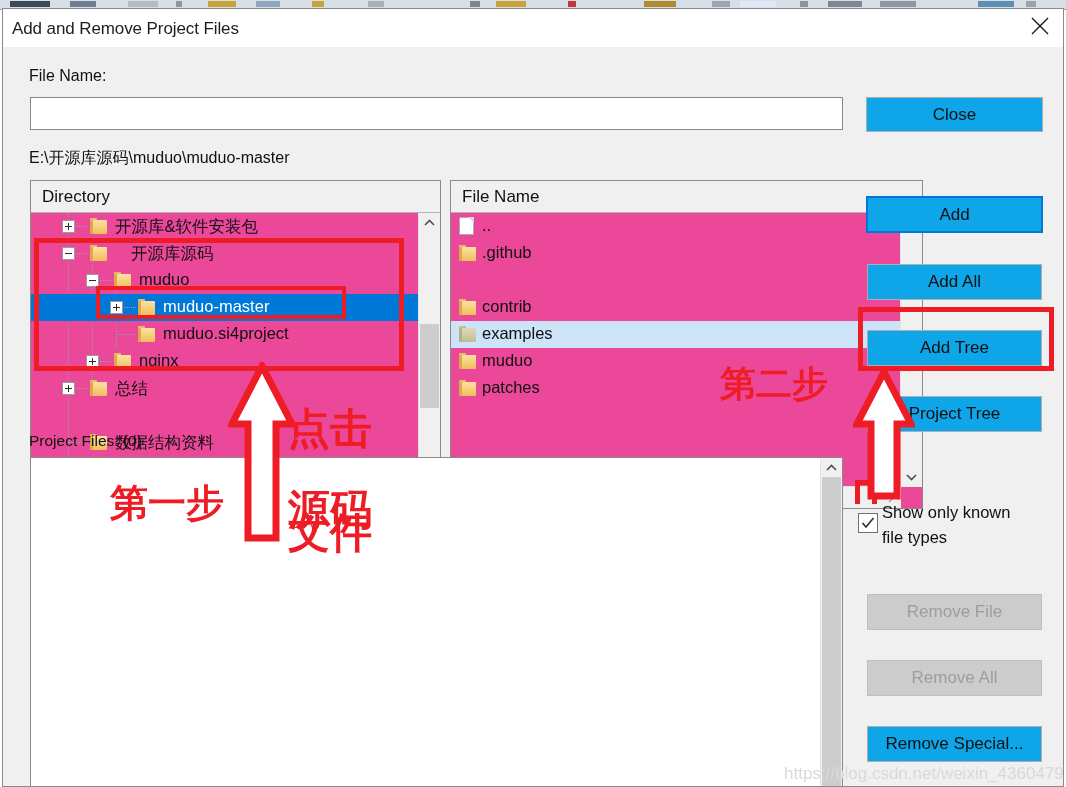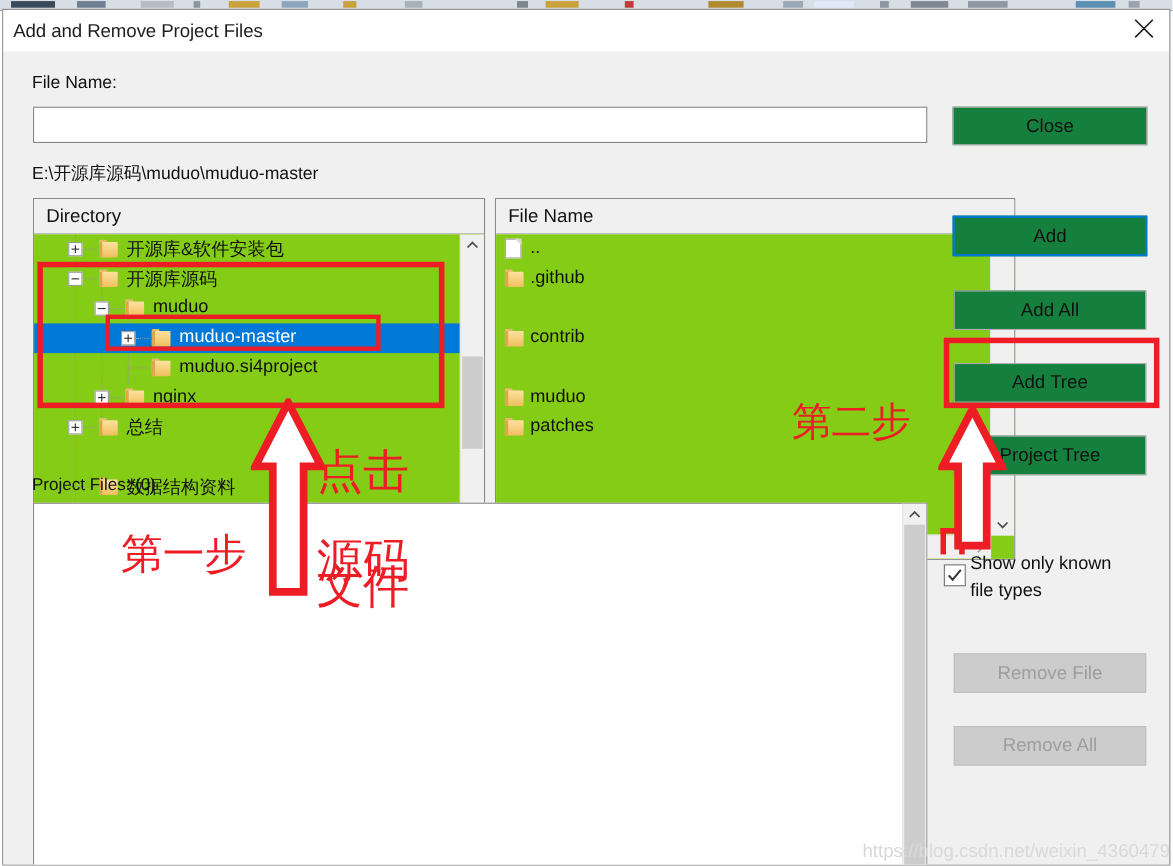--- a/index.html
+++ b/index.html
@@ -64,21 +64,21 @@
     position: absolute; left: 27px; top: 50px; width: 813px; height: 33px;
     background: #ffffff; border: 1px solid #868686; box-sizing: border-box;
     font-family: "Liberation Sans", sans-serif; font-size: 15px;
     padding: 0 5px; color: #111;
   }
   .path-label { left: 26px; top: 101px; }
 
   
   .btn {
     position: absolute;
-    background: #15803d;
+    background: #0ea5e9;
     border: 1px solid #adadad;
     box-sizing: border-box;
     font-family: "Liberation Sans", sans-serif;
     font-size: 17px;
     color: #111111;
     text-align: center;
     cursor: default;
     padding: 0;
   }
   .btn.disabled { color: #9d9d9d; background: #cccccc; border-color: #bfbfbf; }
@@ -96,21 +96,21 @@
     background: #f0f0f0;
     border-bottom: 1px solid #b4b4b4;
     box-sizing: border-box;
   }
   .panel-head span {
     position: absolute; left: 11px; top: 6px;
     font-size: 17px; color: #111; white-space: nowrap;
   }
   .panel-body {
     position: absolute; left: 0; top: 32px; right: 0; bottom: 0;
-    overflow: hidden; background: #84cc16;
+    overflow: hidden; background: #ec4899;
   }
 
   
   .trow {
     position: absolute; left: 0; height: 27px; width: 100%;
     white-space: nowrap;
   }
   .trow .txt {
     position: absolute; top: 3px;
     font-size: 16.5px; color: #101010; white-space: nowrap;
@@ -214,21 +214,21 @@
     background: #ffffff; border: 1px solid #8a8a8a; box-sizing: border-box;
   }
 
   
   .anno { position: absolute; pointer-events: none; }
   .rect {
     position: absolute; border: 5px solid #ee1c25; box-sizing: border-box;
   }
   .rect.thin { border-width: 4px; }
   .cn {
-    position: absolute; color: #ee1c25; font-weight: 400;
+    position: absolute; color: #ee1c25; font-weight: 700;
     font-family: "DejaVu Sans", "Liberation Sans", sans-serif;
     white-space: nowrap; line-height: 1;
   }
   .watermark {
     position: absolute; color: #d9d9d9; font-size: 17px;
     font-family: "Liberation Sans", sans-serif; white-space: nowrap;
   }
 </style>
 </head>
 <body>
@@ -298,21 +298,21 @@
           </div>
 
           <div class="trow" style="top:27px;">
             <div class="pm" style="left:31px;"></div>
             <div class="dotline h" style="left:45px;top:13px;width:12px;"></div>
             <div class="folder" style="left:59px;">
               <div class="tab"></div>
                 <div class="body"></div>
                 <div class="spine"></div>
             </div>
-            <div class="txt" style="left:84px;">开源库源码</div>
+            <div class="txt" style="left:100px;">开源库源码</div>
           </div>
 
           <div class="trow" style="top:54px;">
             <div class="pm" style="left:55px;"></div>
             <div class="dotline h" style="left:69px;top:13px;width:12px;"></div>
             <div class="folder" style="left:83px;">
               <div class="tab"></div>
                 <div class="body"></div>
                 <div class="spine"></div>
             </div>
@@ -435,20 +435,28 @@
 
           <div class="lrow" style="top:81px;">
             <div class="folder" style="left:8px;">
               <div class="tab"></div>
                 <div class="body"></div>
                 <div class="spine"></div>
             </div>
             <div class="txt">contrib</div>
           </div>
 
+          <div class="lrow sel" style="top:108px;">
+            <div class="folder dim" style="left:8px;">
+              <div class="tab"></div>
+                <div class="body"></div>
+                <div class="spine"></div>
+            </div>
+            <div class="txt">examples</div>
+          </div>
 
           <div class="lrow" style="top:135px;">
             <div class="folder" style="left:8px;">
               <div class="tab"></div>
                 <div class="body"></div>
                 <div class="spine"></div>
             </div>
             <div class="txt">muduo</div>
           </div>
 
@@ -497,20 +505,21 @@
       <div class="cbox" style="left:855px;top:466px;">
         <svg width="14" height="14" viewBox="0 0 14 14" aria-hidden="true">
           <path d="M1.5 7 L5 11 L12.5 2" stroke="#333333" stroke-width="1.7" fill="none"></path>
         </svg>
       </div>
       <div class="lbl" style="left:879px;top:456px;font-size:16.5px;">Show only known</div>
       <div class="lbl" style="left:879px;top:481px;font-size:16.5px;">file types</div>
 
       <button class="btn disabled" style="left:864px;top:547px;width:175px;height:36px;">Remove File</button>
       <button class="btn disabled" style="left:864px;top:613px;width:175px;height:36px;">Remove All</button>
+      <button class="btn" style="left:864px;top:679px;width:175px;height:36px;">Remove Special...</button>
 
       <div class="lbl pf-label">Project Files: (0)</div>
       <div class="pf-box">
         <div class="vsb" style="right:0;top:0;bottom:0;">
           <div class="up">
             <svg class="chev" style="left:5px;top:6px" width="11" height="7" viewBox="0 0 11 7">
                 <path d="M1 6 L5.5 1.5 L10 6" stroke="#505050" stroke-width="1.6" fill="none"></path>
               </svg>
           </div>
           <div class="thumb" style="top:19px;bottom:0;"></div>

